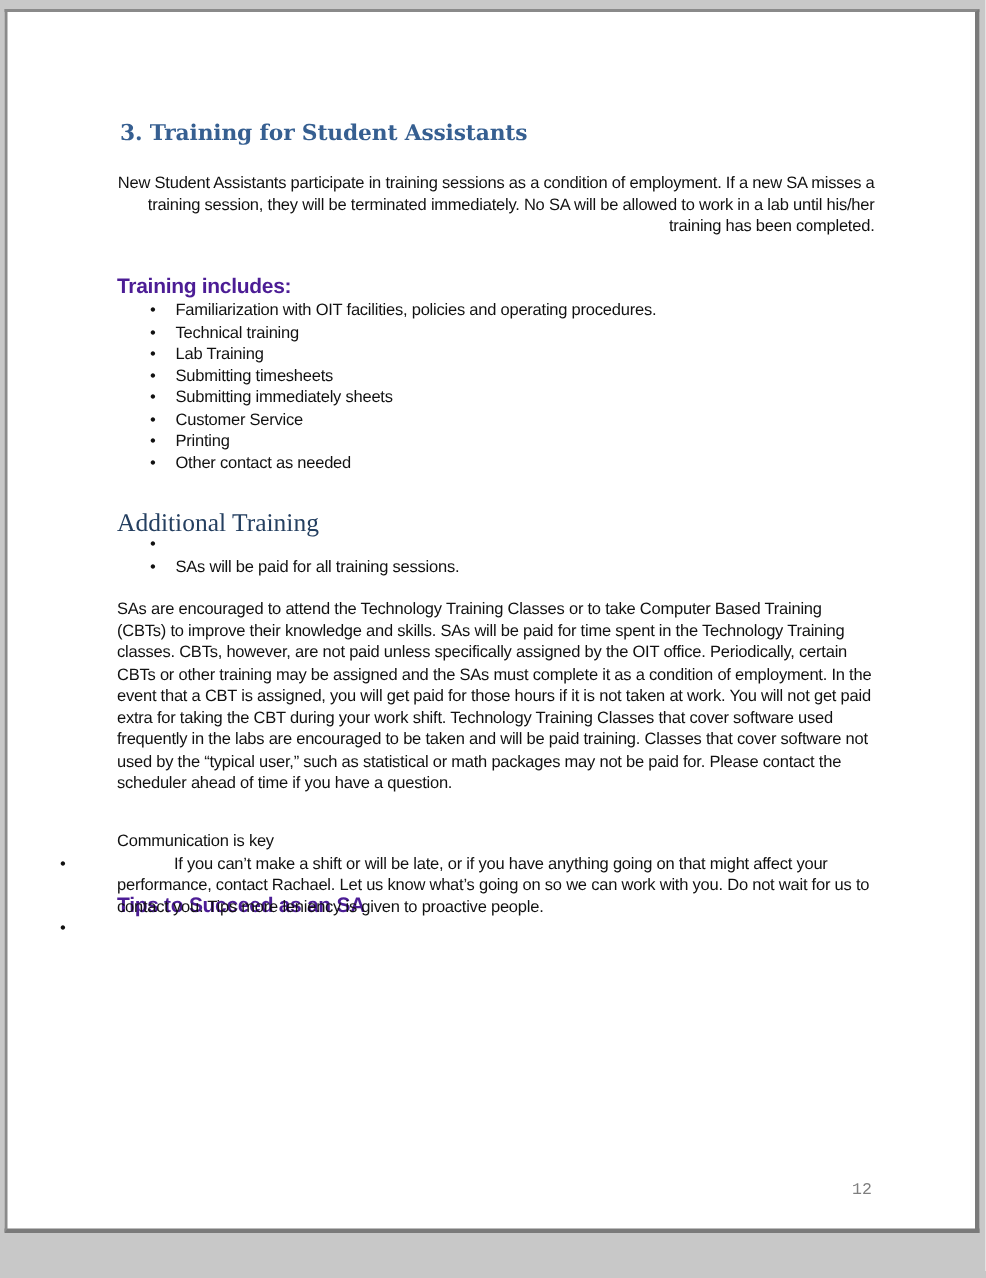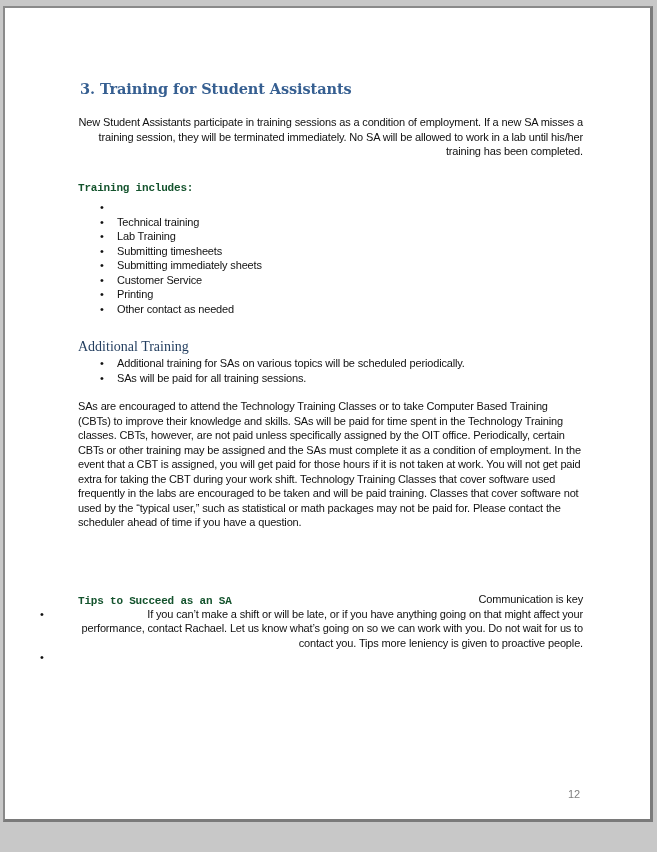--- a/index.html
+++ b/index.html
@@ -19,70 +19,70 @@
     .h1 {
       left: 75px; top: 72px;
       font-family: "DejaVu Serif", "Liberation Serif", serif;
       font-weight: bold; font-size: 14.5px; color: #365f91; letter-spacing: -0.1px;
       white-space: nowrap;
     }
     .body-text {
       font-size: 11px; line-height: 14.5px; color: #111111; letter-spacing: -0.15px;
     }
     .h2 {
-      font-family: Liberation Mono, monospace;
-      font-weight: bold; font-size: 11px; color: #14532d; letter-spacing: -0.2px;
+      font-family: Liberation Sans, sans-serif;
+      font-weight: bold; font-size: 14px; color: #4c1d95; letter-spacing: -0.2px;
       white-space: nowrap;
     }
     .h3 {
       font-family: "Liberation Serif", "DejaVu Serif", serif;
-      font-size: 14px; color: #243f60; white-space: nowrap;
+      font-size: 17px; color: #243f60; white-space: nowrap;
     }
     ul.blist { list-style: none; margin: 0; padding: 0; }
     ul.blist li { position: relative; padding-left: 39px; height: 14.5px; white-space: nowrap; }
     ul.blist li .dot { position: absolute; left: 22px; top: 0; }
     .para { width: 505px; }
     .tip { position: relative; text-indent: 38px; }
     .tip .dot2 { position: absolute; left: -38px; text-indent: 0; }
-    .pagenum { left: 563px; top: 780px; font-size: 11px; color: #7f7f7f; }
+    .pagenum { left: 563px; top: 780px; font-size: 11px; color: #7f7f7f; font-family: Liberation Mono, monospace; }
   </style>
 </head>
 <body>
 
 <div class="page">
 
   <div class="abs h1">3.  Training for Student Assistants</div>
 
   <div class="abs body-text para" style="left:73px; top:107px;text-align:right;">New Student Assistants participate in training sessions as a condition of employment. If a new SA misses a training session, they will be terminated immediately.  No SA will be allowed to work in a lab until his/her training has been completed.</div>
 
   <div class="abs h2" style="left:73px; top:174px;">Training includes:</div>
 
   <ul class="abs blist body-text" style="left:73px; top:192px;">
-    <li><span class="dot">•</span></li>
+    <li><span class="dot">•</span><span>Familiarization with OIT facilities, policies and operating procedures.</span></li>
     <li><span class="dot">•</span><span>Technical training</span></li>
     <li><span class="dot">•</span><span>Lab Training</span></li>
     <li><span class="dot">•</span><span>Submitting timesheets</span></li>
     <li><span class="dot">•</span><span>Submitting immediately sheets</span></li>
     <li><span class="dot">•</span><span>Customer Service</span></li>
     <li><span class="dot">•</span><span>Printing</span></li>
     <li><span class="dot">•</span><span>Other contact as needed</span></li>
   </ul>
 
   <div class="abs h3" style="left:73px; top:331px;">Additional Training</div>
 
   <ul class="abs blist body-text" style="left:73px; top:348px;">
-    <li><span class="dot">•</span><span>Additional training for SAs on various topics will be scheduled periodically.</span></li>
+    <li><span class="dot">•</span></li>
     <li><span class="dot">•</span><span>SAs will be paid for all training sessions.</span></li>
   </ul>
 
   <div class="abs body-text para" style="left:73px; top:391px;">SAs are encouraged to attend the Technology Training Classes or to take Computer Based Training (CBTs) to improve their knowledge and skills.  SAs will be paid for time spent in the Technology Training classes. CBTs, however, are not paid unless specifically assigned by the OIT office. Periodically, certain CBTs or other training may be assigned and the SAs must complete it as a condition of employment. In the event that a CBT is assigned, you will get paid for those hours if it is not taken at work. You will not get paid extra for taking the CBT during your work shift. Technology Training Classes that cover software used frequently in the labs are encouraged to be taken and will be paid training. Classes that cover software not used by the “typical user,” such as statistical or math packages may not be paid for. Please contact the scheduler ahead of time if you have a question.</div>
 
   <div class="abs h2" style="left:73px; top:546px;margin-top:41px;">Tips to Succeed as an SA</div>
 
-  <div class="abs body-text para" style="left:73px; top:584px;text-align:right;">
+  <div class="abs body-text para" style="left:73px; top:546px;">
     <div>Communication is key</div>
     <div class="tip"><span class="dot2">•</span><span>If you can’t make a shift or will be late, or if you have anything going on that might affect your performance, contact Rachael. Let us know what’s going on so we can work with you. Do not wait for us to contact you. Tips more leniency is given to proactive people.</span></div>
     <div class="tip"><span class="dot2">•</span></div>
   </div>
 
   <div class="abs pagenum">12</div>
 
 </div>
 
 </body></html>

